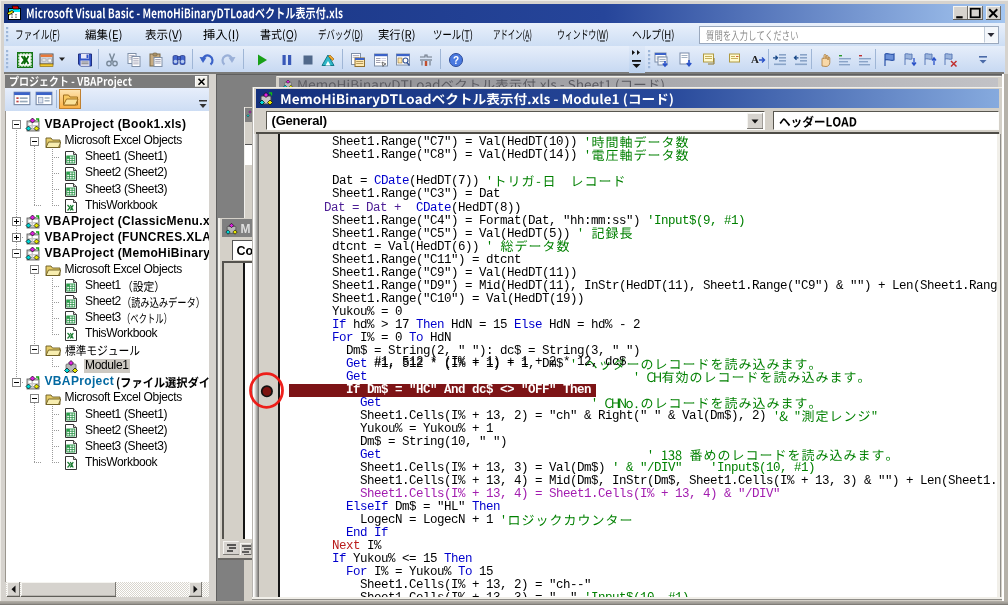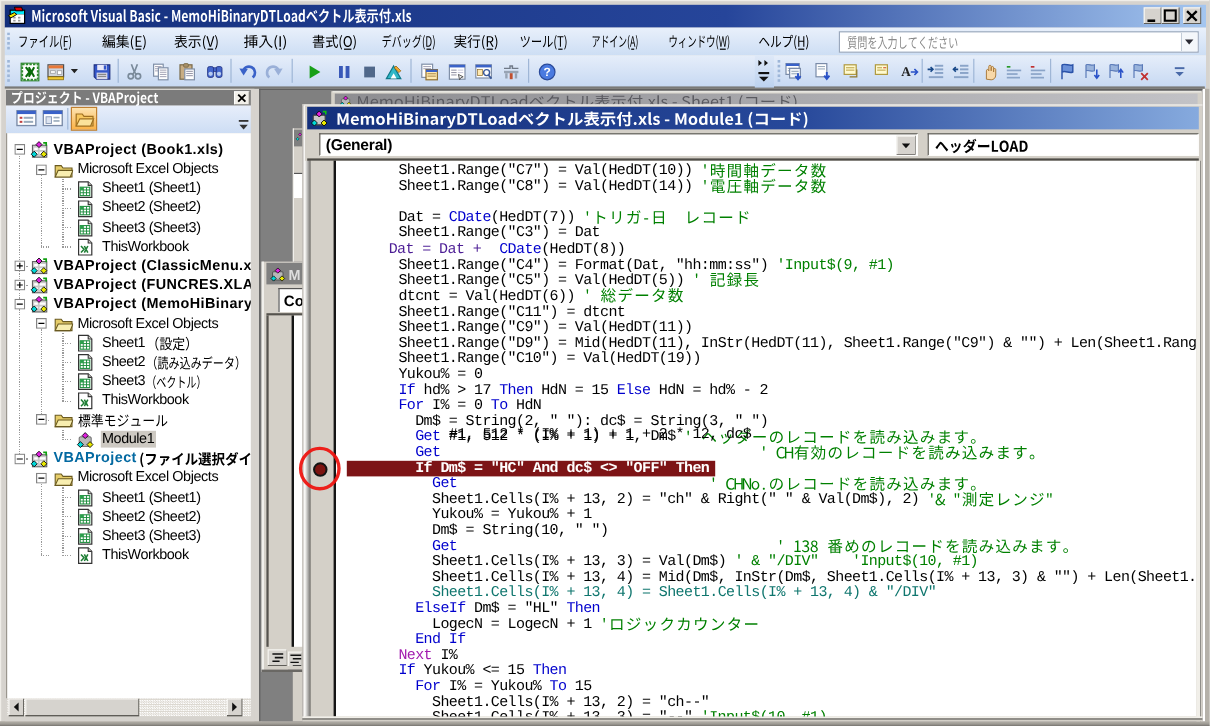--- a/index.html
+++ b/index.html
@@ -1426,41 +1426,41 @@
           <use href="#g95" x="0" transform="translate(182.5,13.0) scale(0.0130,0.0130)"></use>
           <use href="#g94" x="0" transform="translate(196.5,13.0) scale(0.0130,0.0130)"></use>
           <use href="#g160" x="0" transform="translate(210.5,13.0) scale(0.0130,0.0130)"></use>
           <use href="#g161" x="0" transform="translate(224.5,13.0) scale(0.0130,0.0130)"></use>
           <use href="#g162" x="0" transform="translate(238.5,13.0) scale(0.0130,0.0130)"></use>
         </g>
       </svg>
       <div class="cd" style="left:80.1px;top:328.4px;color:#000000">Sheet1.Cells(I% + 13, 3) = Val(Dm$) </div>
       <div class="cd" style="left:332.1px;top:328.4px;color:#008000">' &amp; "/DIV"    'Input$(10, #1)</div>
       <div class="cd" style="left:80.1px;top:341.5px;color:#000000">Sheet1.Cells(I% + 13, 4) = Mid(Dm$, InStr(Dm$, Sheet1.Cells(I% + 13, 3) &amp; "") + Len(Sheet1.C</div>
-      <div class="cd" style="left:80.1px;top:354.5px;color:#0f766e">Sheet1.Cells(I% + 13, 4) = Sheet1.Cells(I% + 13, 4) &amp; "/DIV"</div>
+      <div class="cd" style="left:80.1px;top:354.5px;color:#a21caf">Sheet1.Cells(I% + 13, 4) = Sheet1.Cells(I% + 13, 4) &amp; "/DIV"</div>
       <div class="cd" style="left:66.1px;top:367.5px;color:#0000cd">ElseIf</div>
       <div class="cd" style="left:108.1px;top:367.5px;color:#000000"> Dm$ = "HL" </div>
       <div class="cd" style="left:192.1px;top:367.5px;color:#0000cd">Then</div>
       <div class="cd" style="left:80.1px;top:380.6px;color:#000000">LogecN = LogecN + 1 </div>
       <svg class="ab" style="left:220.1px;top:378.4px" width="135.0" height="16.6">
         <g fill="#008000">
           <use href="#g143" x="0" transform="translate(1.7,13.0) scale(0.0130,0.0130)"></use>
           <use href="#g174" x="0" transform="translate(7.5,13.0) scale(0.0130,0.0130)"></use>
           <use href="#g103" x="0" transform="translate(21.5,13.0) scale(0.0130,0.0130)"></use>
           <use href="#g53" x="0" transform="translate(35.5,13.0) scale(0.0130,0.0130)"></use>
           <use href="#g98" x="0" transform="translate(49.5,13.0) scale(0.0130,0.0130)"></use>
           <use href="#g175" x="0" transform="translate(63.5,13.0) scale(0.0130,0.0130)"></use>
           <use href="#g66" x="0" transform="translate(77.5,13.0) scale(0.0130,0.0130)"></use>
           <use href="#g64" x="0" transform="translate(91.5,13.0) scale(0.0130,0.0130)"></use>
           <use href="#g96" x="0" transform="translate(105.5,13.0) scale(0.0130,0.0130)"></use>
           <use href="#g60" x="0" transform="translate(119.5,13.0) scale(0.0130,0.0130)"></use>
         </g>
       </svg>
       <div class="cd" style="left:66.1px;top:393.6px;color:#0000cd">End If</div>
-      <div class="cd" style="left:52.1px;top:406.6px;color:#a21caf">Next</div>
+      <div class="cd" style="left:52.1px;top:406.6px;color:#b91c1c">Next</div>
       <div class="cd" style="left:80.1px;top:406.6px;color:#000000"> I%</div>
       <div class="cd" style="left:52.1px;top:419.7px;color:#0000cd">If</div>
       <div class="cd" style="left:66.1px;top:419.7px;color:#000000"> Yukou% &lt;= 15 </div>
       <div class="cd" style="left:164.1px;top:419.7px;color:#0000cd">Then</div>
       <div class="cd" style="left:66.1px;top:432.7px;color:#0000cd">For</div>
       <div class="cd" style="left:87.1px;top:432.7px;color:#000000"> I% = Yukou% </div>
       <div class="cd" style="left:178.1px;top:432.7px;color:#0000cd">To</div>
       <div class="cd" style="left:192.1px;top:432.7px;color:#000000"> 15</div>
       <div class="cd" style="left:80.1px;top:445.7px;color:#000000">Sheet1.Cells(I% + 13, 2) = "ch--"</div>
       <div class="cd" style="left:80.1px;top:458.7px;color:#000000">Sheet1.Cells(I% + 13, 3) = "--" </div>

